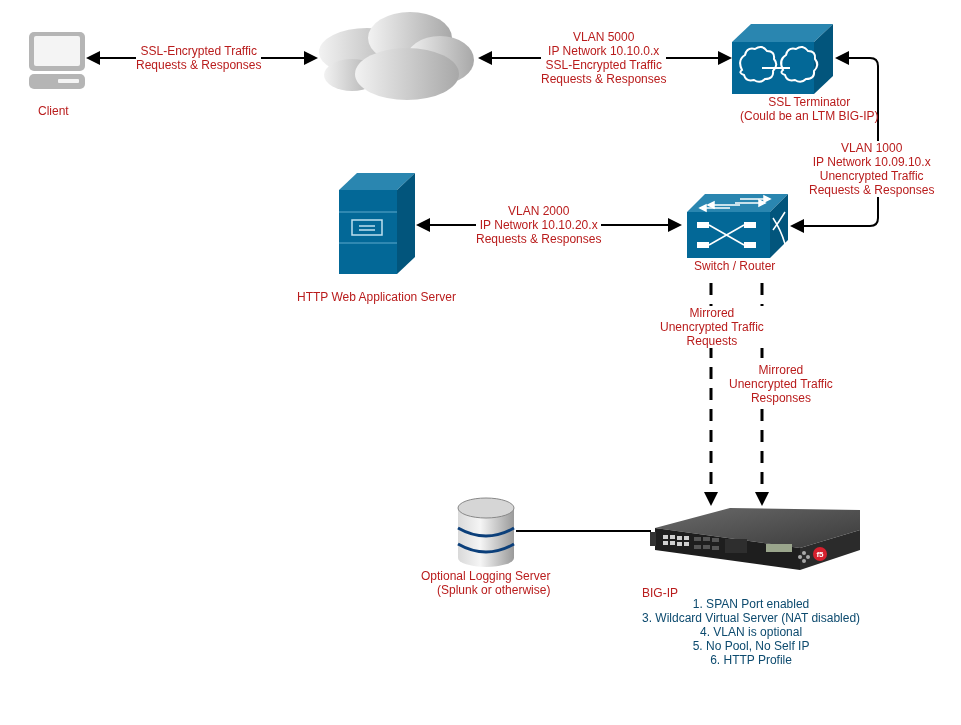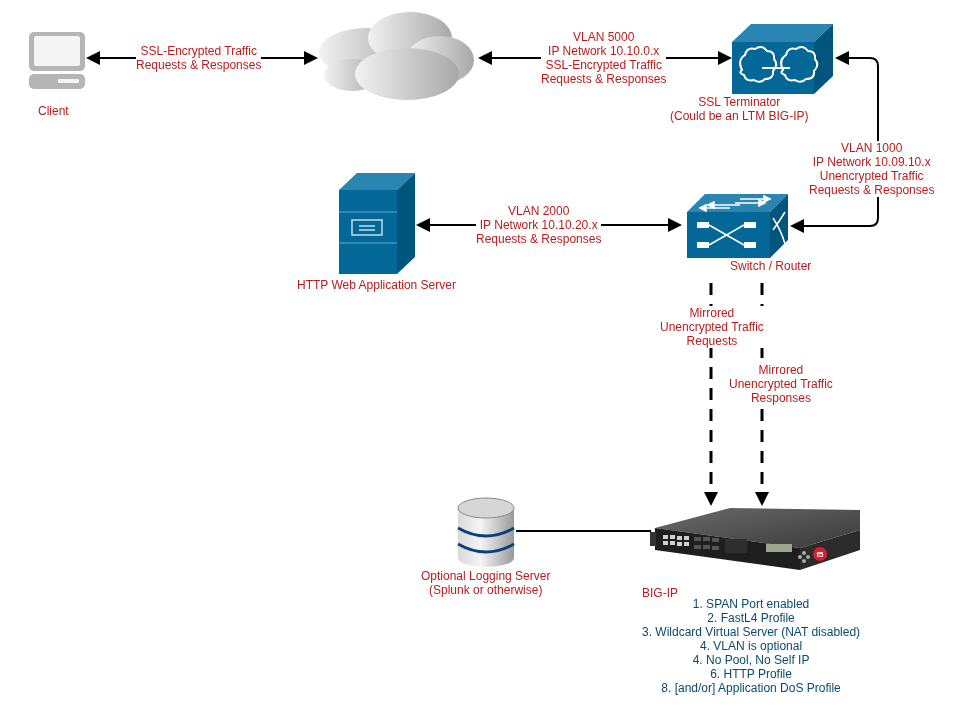--- a/index.html
+++ b/index.html
@@ -176,62 +176,60 @@
   <div>Requests &amp; Responses</div>
 </div>
 
 <div class="lbl" style="left:541px; top:30px;">
   <div>VLAN 5000</div>
   <div>IP Network 10.10.0.x</div>
   <div>SSL-Encrypted Traffic</div>
   <div>Requests &amp; Responses</div>
 </div>
 
-<div class="lbl nobg" style="left:670px; top:95px;">
+<div class="lbl nobg" style="left:740px; top:95px;">
   <div>SSL Terminator</div>
   <div>(Could be an LTM BIG-IP)</div>
 </div>
 
 <div class="lbl" style="left:809px; top:141px;">
   <div>VLAN 1000</div>
   <div>IP Network 10.09.10.x</div>
   <div>Unencrypted Traffic</div>
   <div>Requests &amp; Responses</div>
 </div>
 
 <div class="lbl" style="left:476px; top:204px;">
   <div>VLAN 2000</div>
   <div>IP Network 10.10.20.x</div>
   <div>Requests &amp; Responses</div>
 </div>
 
-<div class="lbl nobg" style="left:694px; top:259px;margin-left:36px;">Switch / Router</div>
-
-<div class="lbl nobg" style="left:297px; top:278px;text-align:right;">HTTP Web Application Server</div>
+<div class="lbl nobg" style="left:694px; top:259px;">Switch / Router</div>
+
+<div class="lbl nobg" style="left:297px; top:290px;text-align:right;">HTTP Web Application Server</div>
 
 <div class="lbl" style="left:660px; top:306px;">
   <div>Mirrored</div>
   <div>Unencrypted Traffic</div>
   <div>Requests</div>
 </div>
 
 <div class="lbl" style="left:729px; top:363px;">
   <div>Mirrored</div>
   <div>Unencrypted Traffic</div>
   <div>Responses</div>
 </div>
 
-<div class="lbl nobg" style="left:421px; top:569px;">
+<div class="lbl nobg" style="left:421px; top:569px;text-align:right;">
   <div>Optional Logging Server</div>
   <div>(Splunk or otherwise)</div>
 </div>
 
 <div class="lbl nobg" style="left:642px; top:586px; text-align:center;">BIG-IP</div>
 
 <ul class="list">
   <li>1. SPAN Port enabled</li>
-  <li>2. FastL4 Profile</li>
   <li>3. Wildcard Virtual Server (NAT disabled)</li>
   <li>4. VLAN is optional</li>
-  <li>4. No Pool, No Self IP</li>
+  <li>5. No Pool, No Self IP</li>
   <li>6. HTTP Profile</li>
-  <li>8. [and/or] Application DoS Profile</li>
 </ul>
 
 </body></html>

